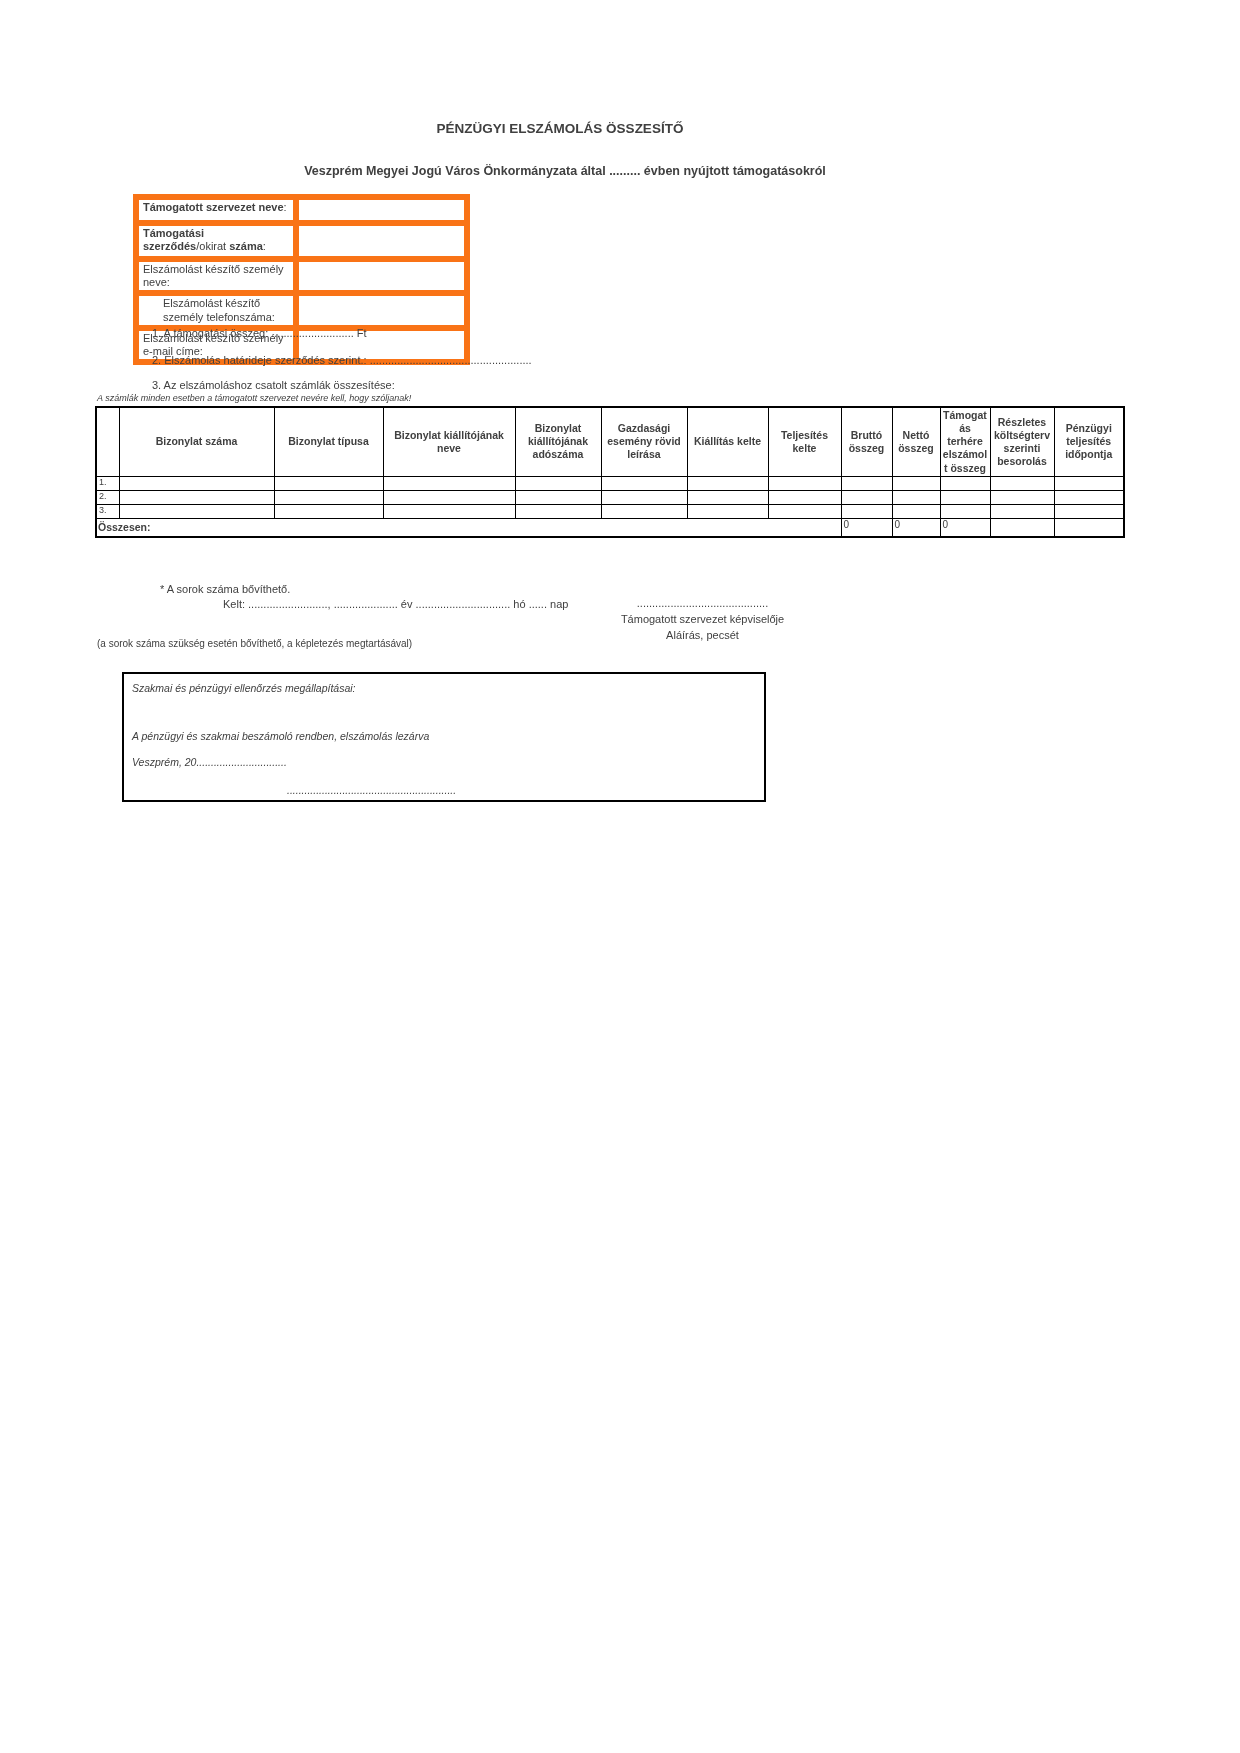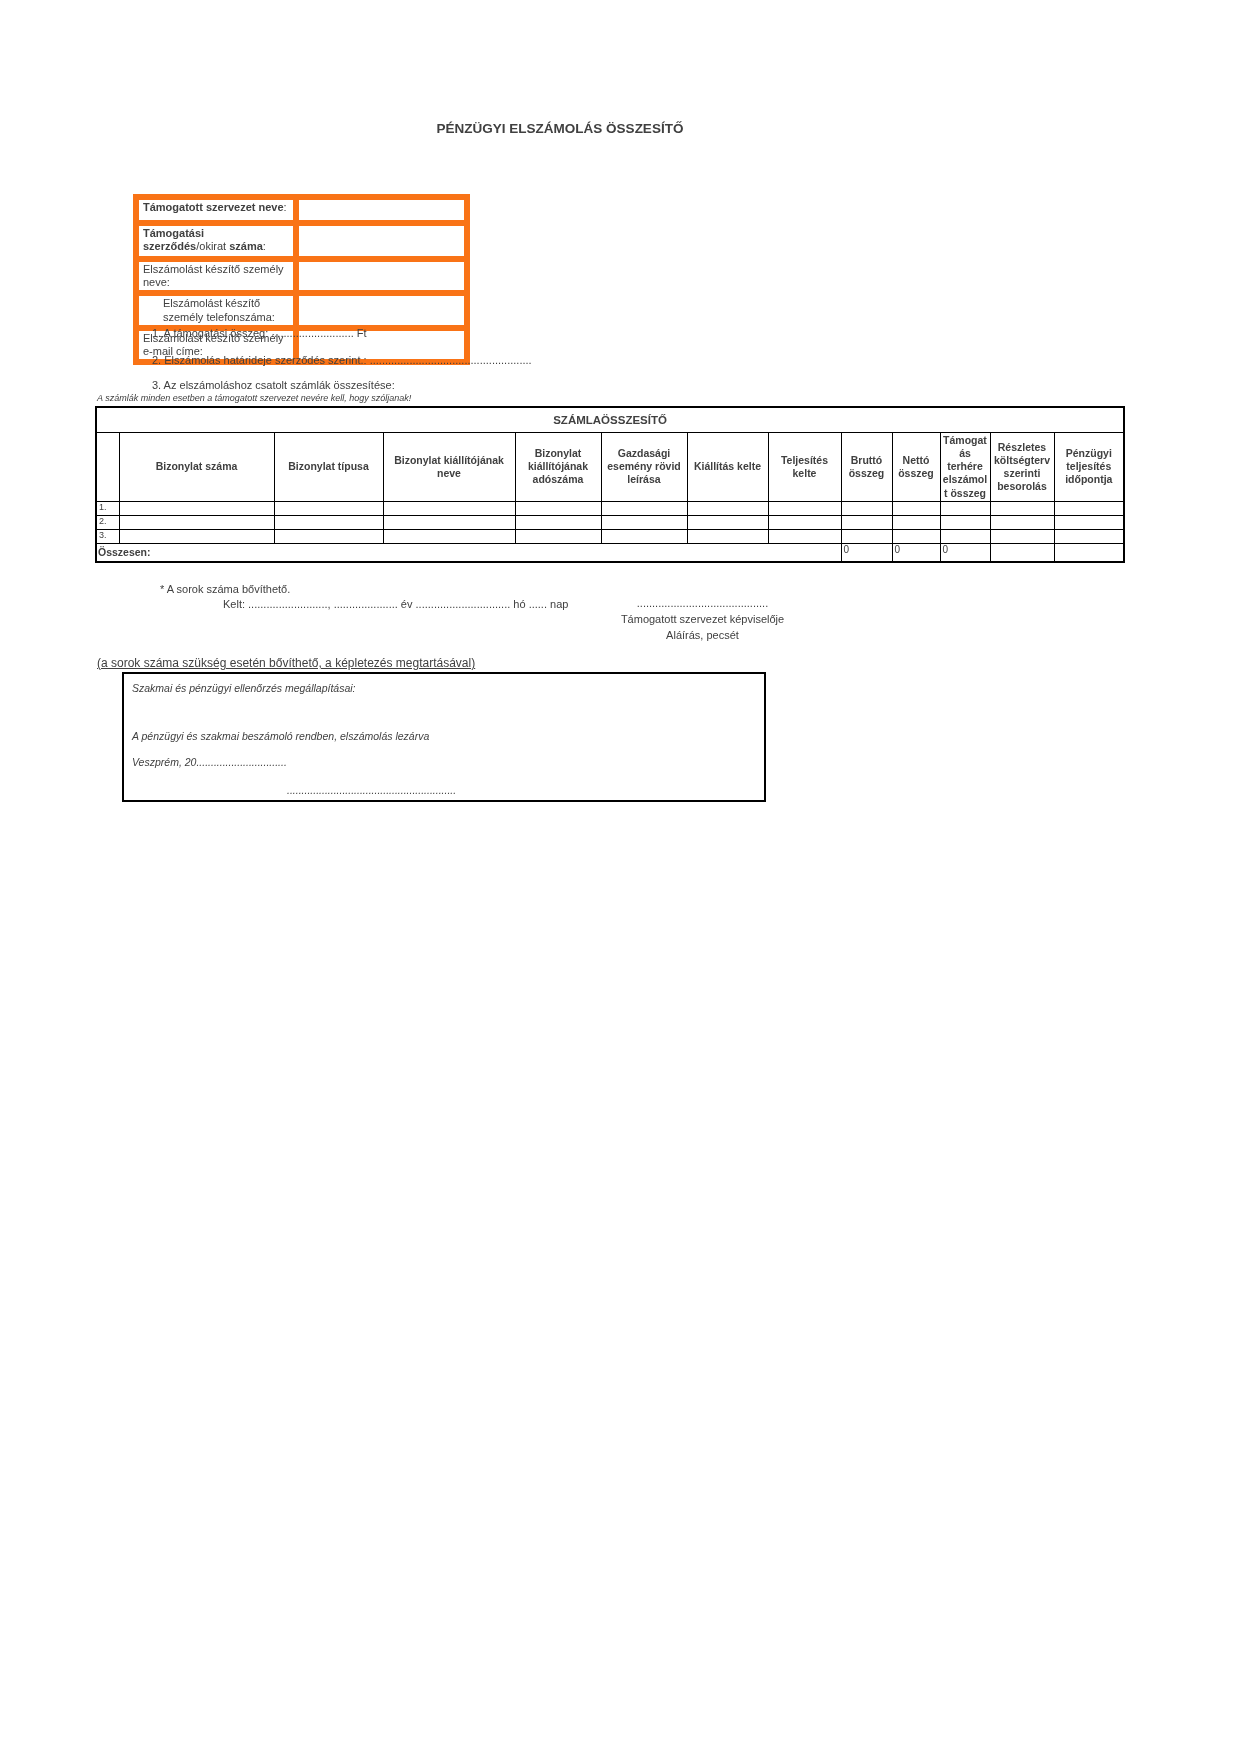--- a/index.html
+++ b/index.html
@@ -62,39 +62,40 @@
   }
   .invoice-table td.totals-value {
     font-size: 10px; text-align: left; padding: 0 2px; vertical-align: top;
   }
   .star-note { position: absolute; left: 160px; top: 583px; font-size: 11px; }
   .kelt-line { position: absolute; left: 223px; top: 598px; font-size: 11px; white-space: nowrap; }
   .signature-block {
     position: absolute; left: 575px; top: 596px; width: 255px;
     text-align: center; font-size: 11px; line-height: 1.45;
   }
-  .rows-note { position: absolute; left: 97px; top: 656px; font-size: 12px; text-decoration: underline; }
+  .rows-note { position: absolute; left: 97px; top: 638px; font-size: 10px; }
   .review-box {
     position: absolute; left: 122px; top: 672px;
     width: 640px; height: 126px;
     border: 2px solid #000;
     font-style: italic; font-size: 10.5px;
   }
   .review-box .rb-line { position: absolute; left: 8px; white-space: nowrap; }
   .rb-heading { top: 8px; }
   .rb-statement { top: 56px; }
   .rb-place { top: 82px; }
   .rb-dots { position: absolute; left: 163px; top: 110px; white-space: nowrap; }
 </style>
 </head>
 <body>
 
 <div class="page">
 
   <div class="doc-title">PÉNZÜGYI ELSZÁMOLÁS ÖSSZESÍTŐ</div>
+  <div class="doc-subtitle">Veszprém Megyei Jogú Város Önkormányzata által  ......... évben nyújtott támogatásokról</div>
 
   <table class="info-table">
     <tbody id="info-table-body">
         <tr>
           <td class="label" style="height: 18px;"><span style="font-weight: bold;">Támogatott szervezet neve</span><span>:</span></td>
           <td></td>
         </tr>
         <tr>
           <td class="label" style="height: 28px;"><span style="font-weight: bold;">Támogatási szerződés</span><span>/okirat </span><span style="font-weight: bold;">száma</span><span>:</span></td>
           <td></td>
@@ -130,23 +131,20 @@
       <col style="width:81px">
         <col style="width:73px">
         <col style="width:51px">
       <col style="width:48px">
         <col style="width:50px">
         <col style="width:64px">
       <col style="width:70px">
     </colgroup>
     <tbody id="invoice-table-body">
         <tr>
-          <td colspan="13" class="tbl-title">SZÁMLAÖSSZESÍTŐ</td>
-        </tr>
-        <tr>
           <th></th>
           <th>Bizonylat száma</th>
           <th>Bizonylat típusa</th>
           <th>Bizonylat kiállítójának neve</th>
           <th>Bizonylat kiállítójának adószáma</th>
           <th>Gazdasági esemény rövid leírása</th>
           <th>Kiállítás kelte</th>
           <th>Teljesítés kelte</th>
           <th>Bruttó összeg</th>
           <th>Nettó összeg</th>

